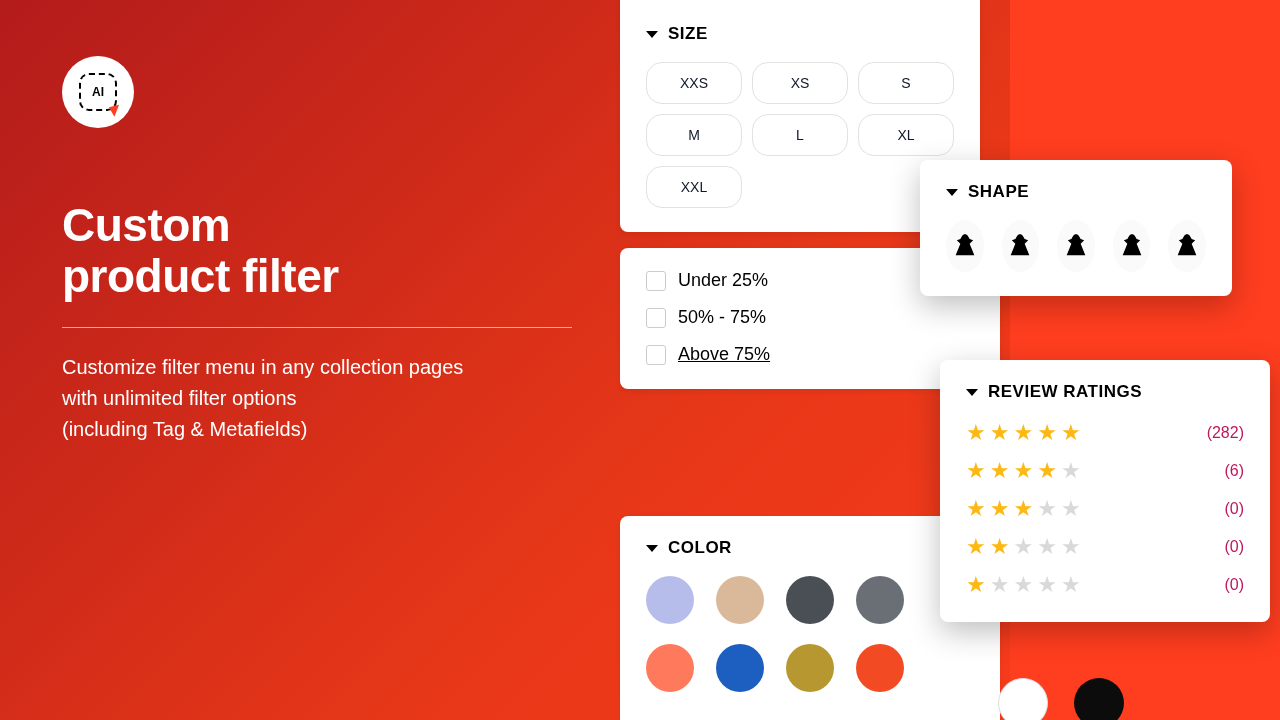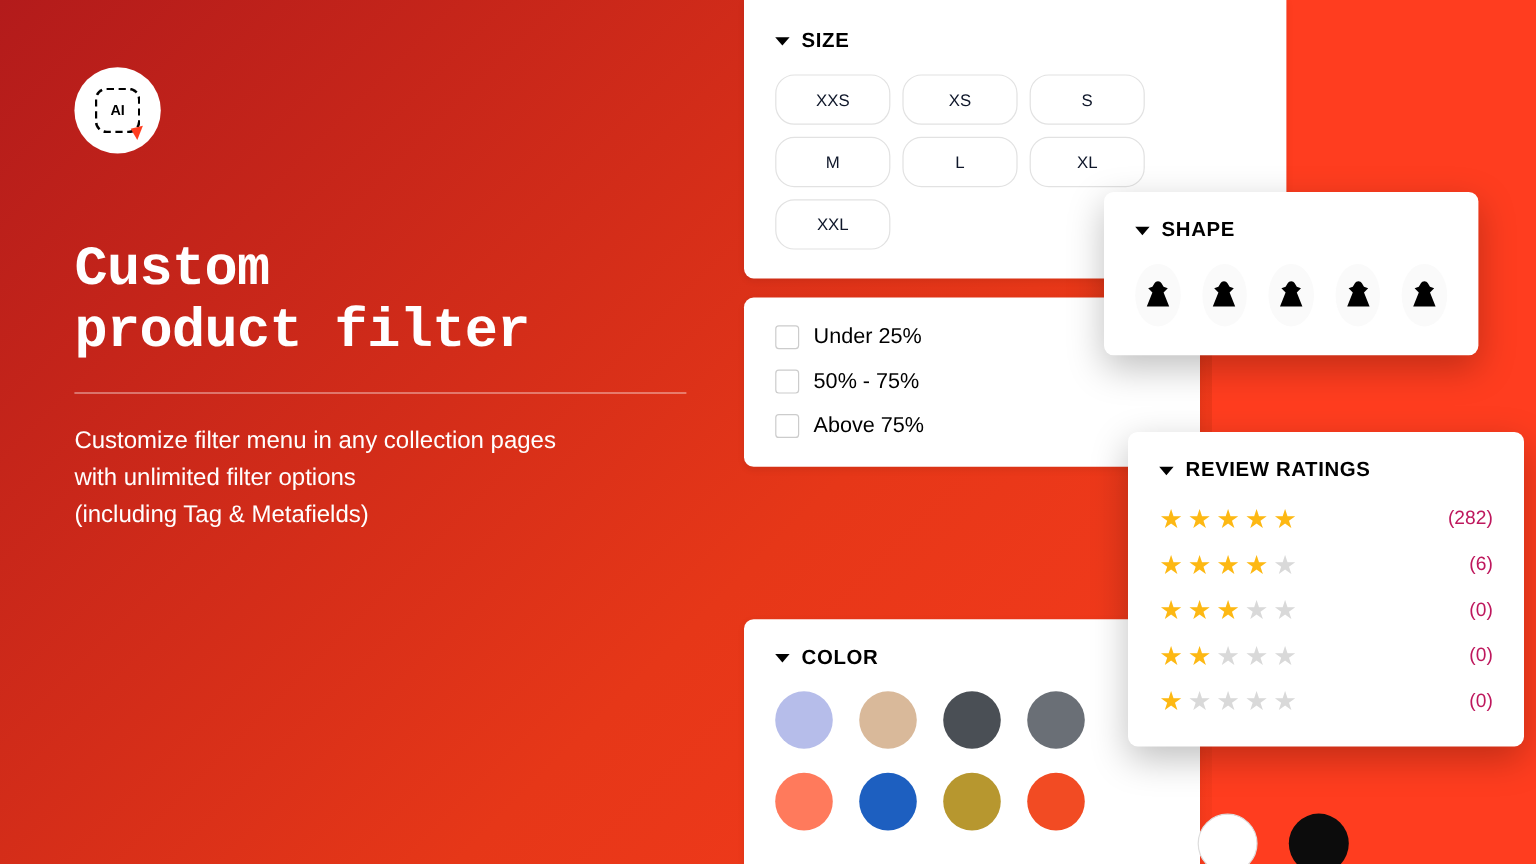--- a/index.html
+++ b/index.html
@@ -59,21 +59,20 @@
   left: 62px;
   top: 200px;
   color: #fff;
   width: 520px;
 }
 .hero h1 {
   font-size: 46px;
   font-weight: 700;
   line-height: 1.1;
   letter-spacing: -0.5px;
-  font-family: Liberation Mono, monospace;
 }
 .hero .divider {
   height: 1px;
   background: rgba(255,255,255,0.6);
   margin: 26px 0 24px;
   width: 510px;
 }
 .hero p {
   font-size: 20px;
   line-height: 1.55;
@@ -99,21 +98,21 @@
 }
 .triangle-down {
   width: 0;
   height: 0;
   border-left: 6px solid transparent;
   border-right: 6px solid transparent;
   border-top: 7px solid #000;
 }
 
 
-#size-panel { top: 0; left: 620px; width: 452px; border-top-left-radius:0; border-top-right-radius:0; padding-top:24px; }
+#size-panel { top: 0; left: 620px; width: 360px; border-top-left-radius:0; border-top-right-radius:0; padding-top:24px; }
 .size-grid {
   display: flex;
   flex-wrap: wrap;
   gap: 10px;
 }
 .size-chip {
   width: 96px;
   height: 42px;
   border: 1px solid #e2e2e2;
   border-radius: 16px;
@@ -126,21 +125,21 @@
 
 
 #percent-panel { top: 248px; left: 620px; width: 380px; }
 .check-row {
   display: flex;
   align-items: center;
   gap: 12px;
   margin-bottom: 16px;
   font-size: 18px;
 }
-.check-row:last-child { margin-bottom: 0; }
+.check-row:last-child { margin-bottom: 0; text-decoration: underline; }
 .checkbox {
   width: 20px;
   height: 20px;
   border: 1.5px solid #ccc;
   border-radius: 3px;
 }
 
 
 #color-panel { top: 516px; left: 620px; width: 380px; padding-bottom: 0; border-bottom-left-radius:0; border-bottom-right-radius:0; height:220px; overflow:hidden; }
 .swatch-row {

